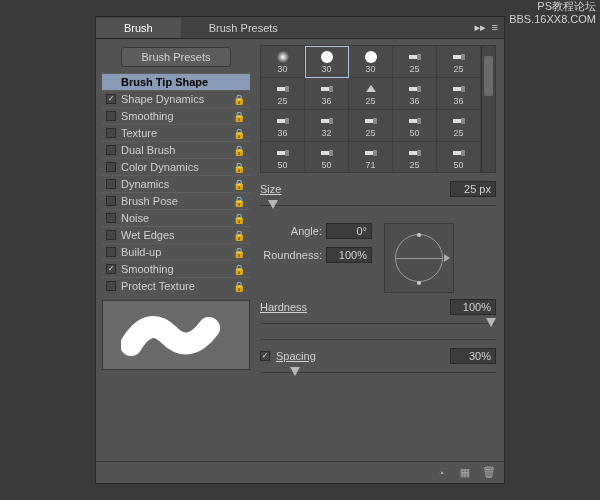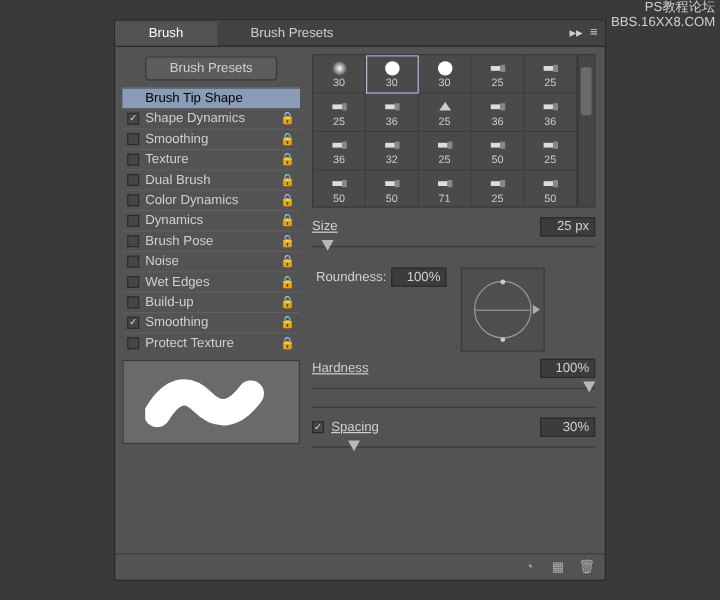--- a/index.html
+++ b/index.html
@@ -7,21 +7,21 @@
 .panel { position: absolute; left: 95px; top: 16px; width: 410px; height: 468px; background: #535353; border: 1px solid #272727; }
 .tabs { display: flex; align-items: center; background: #424242; border-bottom: 1px solid #272727; height: 22px; position: relative; }
 .tab { padding: 4px 28px; cursor: pointer; }
 .tab.active { background: #535353; color: #fff; }
 .tab-icons { position: absolute; right: 6px; display: flex; gap: 6px; }
 .body { display: flex; height: calc(100% - 44px); }
 .left { width: 160px; padding: 6px 6px 0 6px; display: flex; flex-direction: column; }
 .presets-btn { background: #5c5c5c; border: 1px solid #383838; border-radius: 3px; padding: 3px 10px; margin: 2px auto 6px; text-align: center; cursor: pointer; width: 110px; }
 .opt-list { display: flex; flex-direction: column; }
 .opt { display: flex; align-items: center; height: 17px; padding: 0 4px; gap: 5px; border-top: 1px solid #5e5e5e; }
-.opt.selected { background: #8a9bb8; color: #000; }
+.opt.selected { background: #8a9bb8; color: #000; font-weight: bold; }
 .opt.selected span { color: #000; }
 .cb { width: 10px; height: 10px; border: 1px solid #2b2b2b; background: #464646; display: inline-flex; align-items: center; justify-content: center; font-size: 8px; line-height: 1; }
 .cb.checked::after { content: "✓"; color: #ddd; }
 .nocb { width: 10px; }
 .lock { margin-left: auto; font-size: 10px; color: #888; }
 .preview { margin-top: 6px; height: 70px; border: 1px solid #3a3a3a; background: #6a6a6a; display: flex; align-items: center; justify-content: center; }
 .stroke { width: 110px; height: 50px; }
 .right { flex: 1; padding: 6px 8px 0 4px; }
 .swatches { border: 1px solid #3a3a3a; background: #4a4a4a; height: 128px; display: flex; }
 .sw-grid { flex: 1; display: grid; grid-template-columns: repeat(5, 1fr); grid-auto-rows: 32px; overflow: hidden; }
@@ -377,20 +377,24 @@
         <span style="flex:1"></span>
         <span class="val-box">25 px</span>
       </div>
       <div class="slider">
           <div class="slider-thumb" style="left:8px"></div>
         </div>
 
       <div class="flip-row">
         <div class="flip-col">
           <div class="ang-row">
+            <span class="ang-label">Angle:</span>
+            <span class="val-box">0°</span>
+          </div>
+          <div class="ang-row">
             <span class="ang-label">Roundness:</span>
             <span class="val-box">100%</span>
           </div>
         </div>
         <div class="angle-widget">
           <div class="circle">
               <div class="dot"></div>
               <div class="arrow"></div>
             </div>
         </div>

